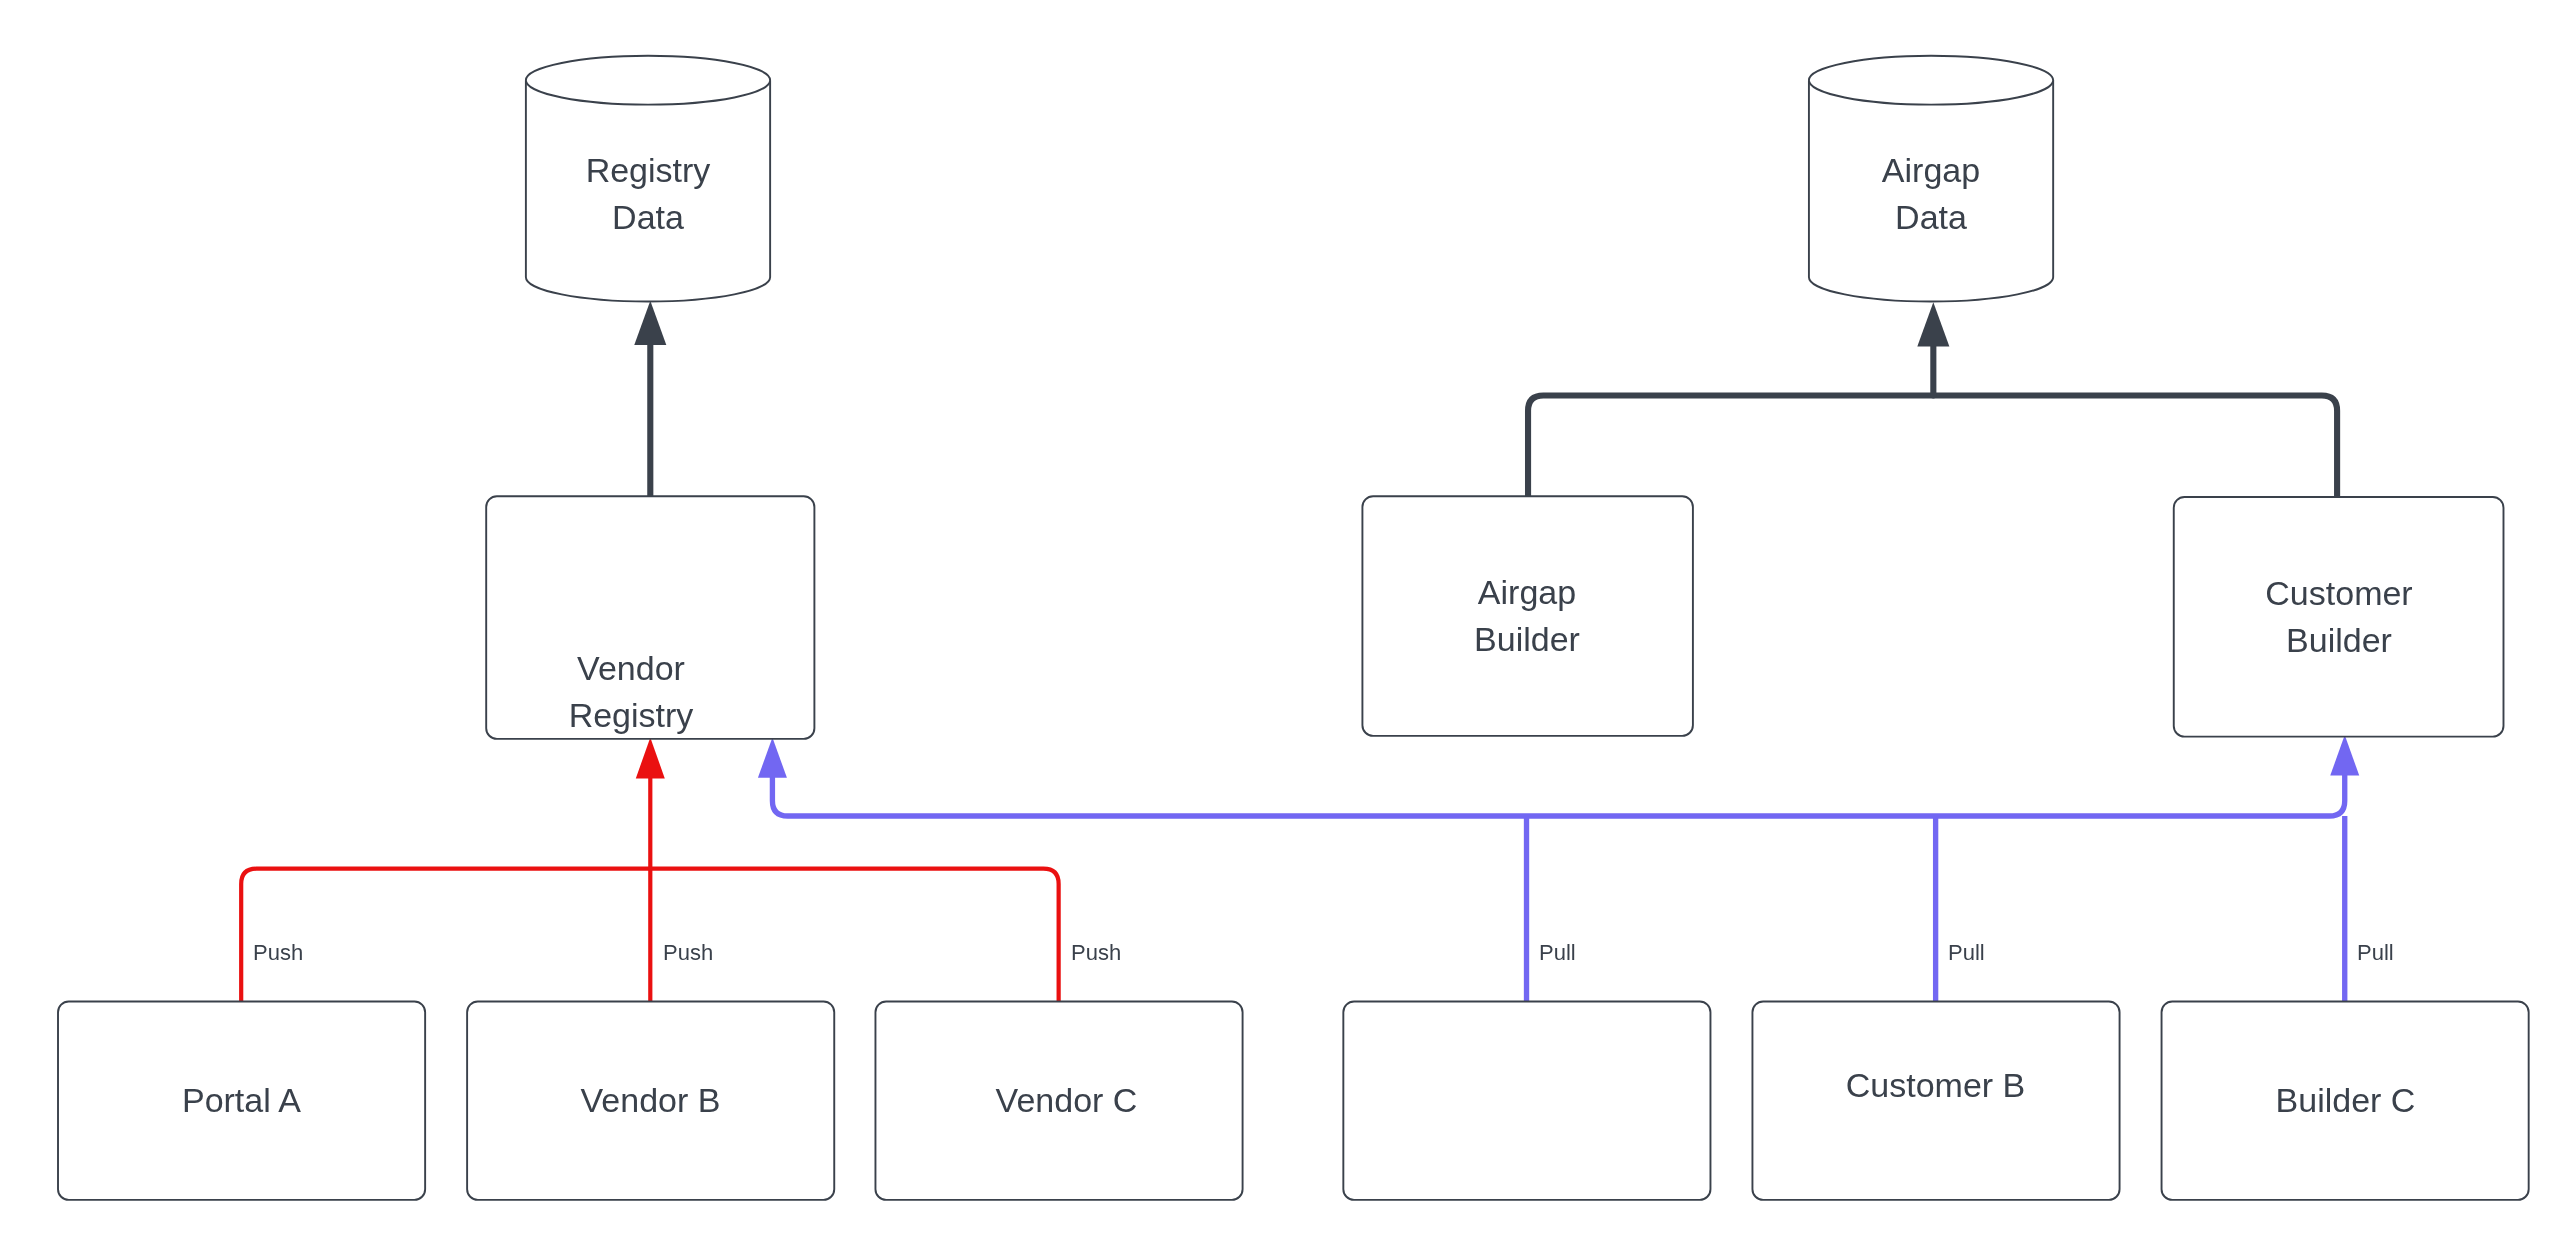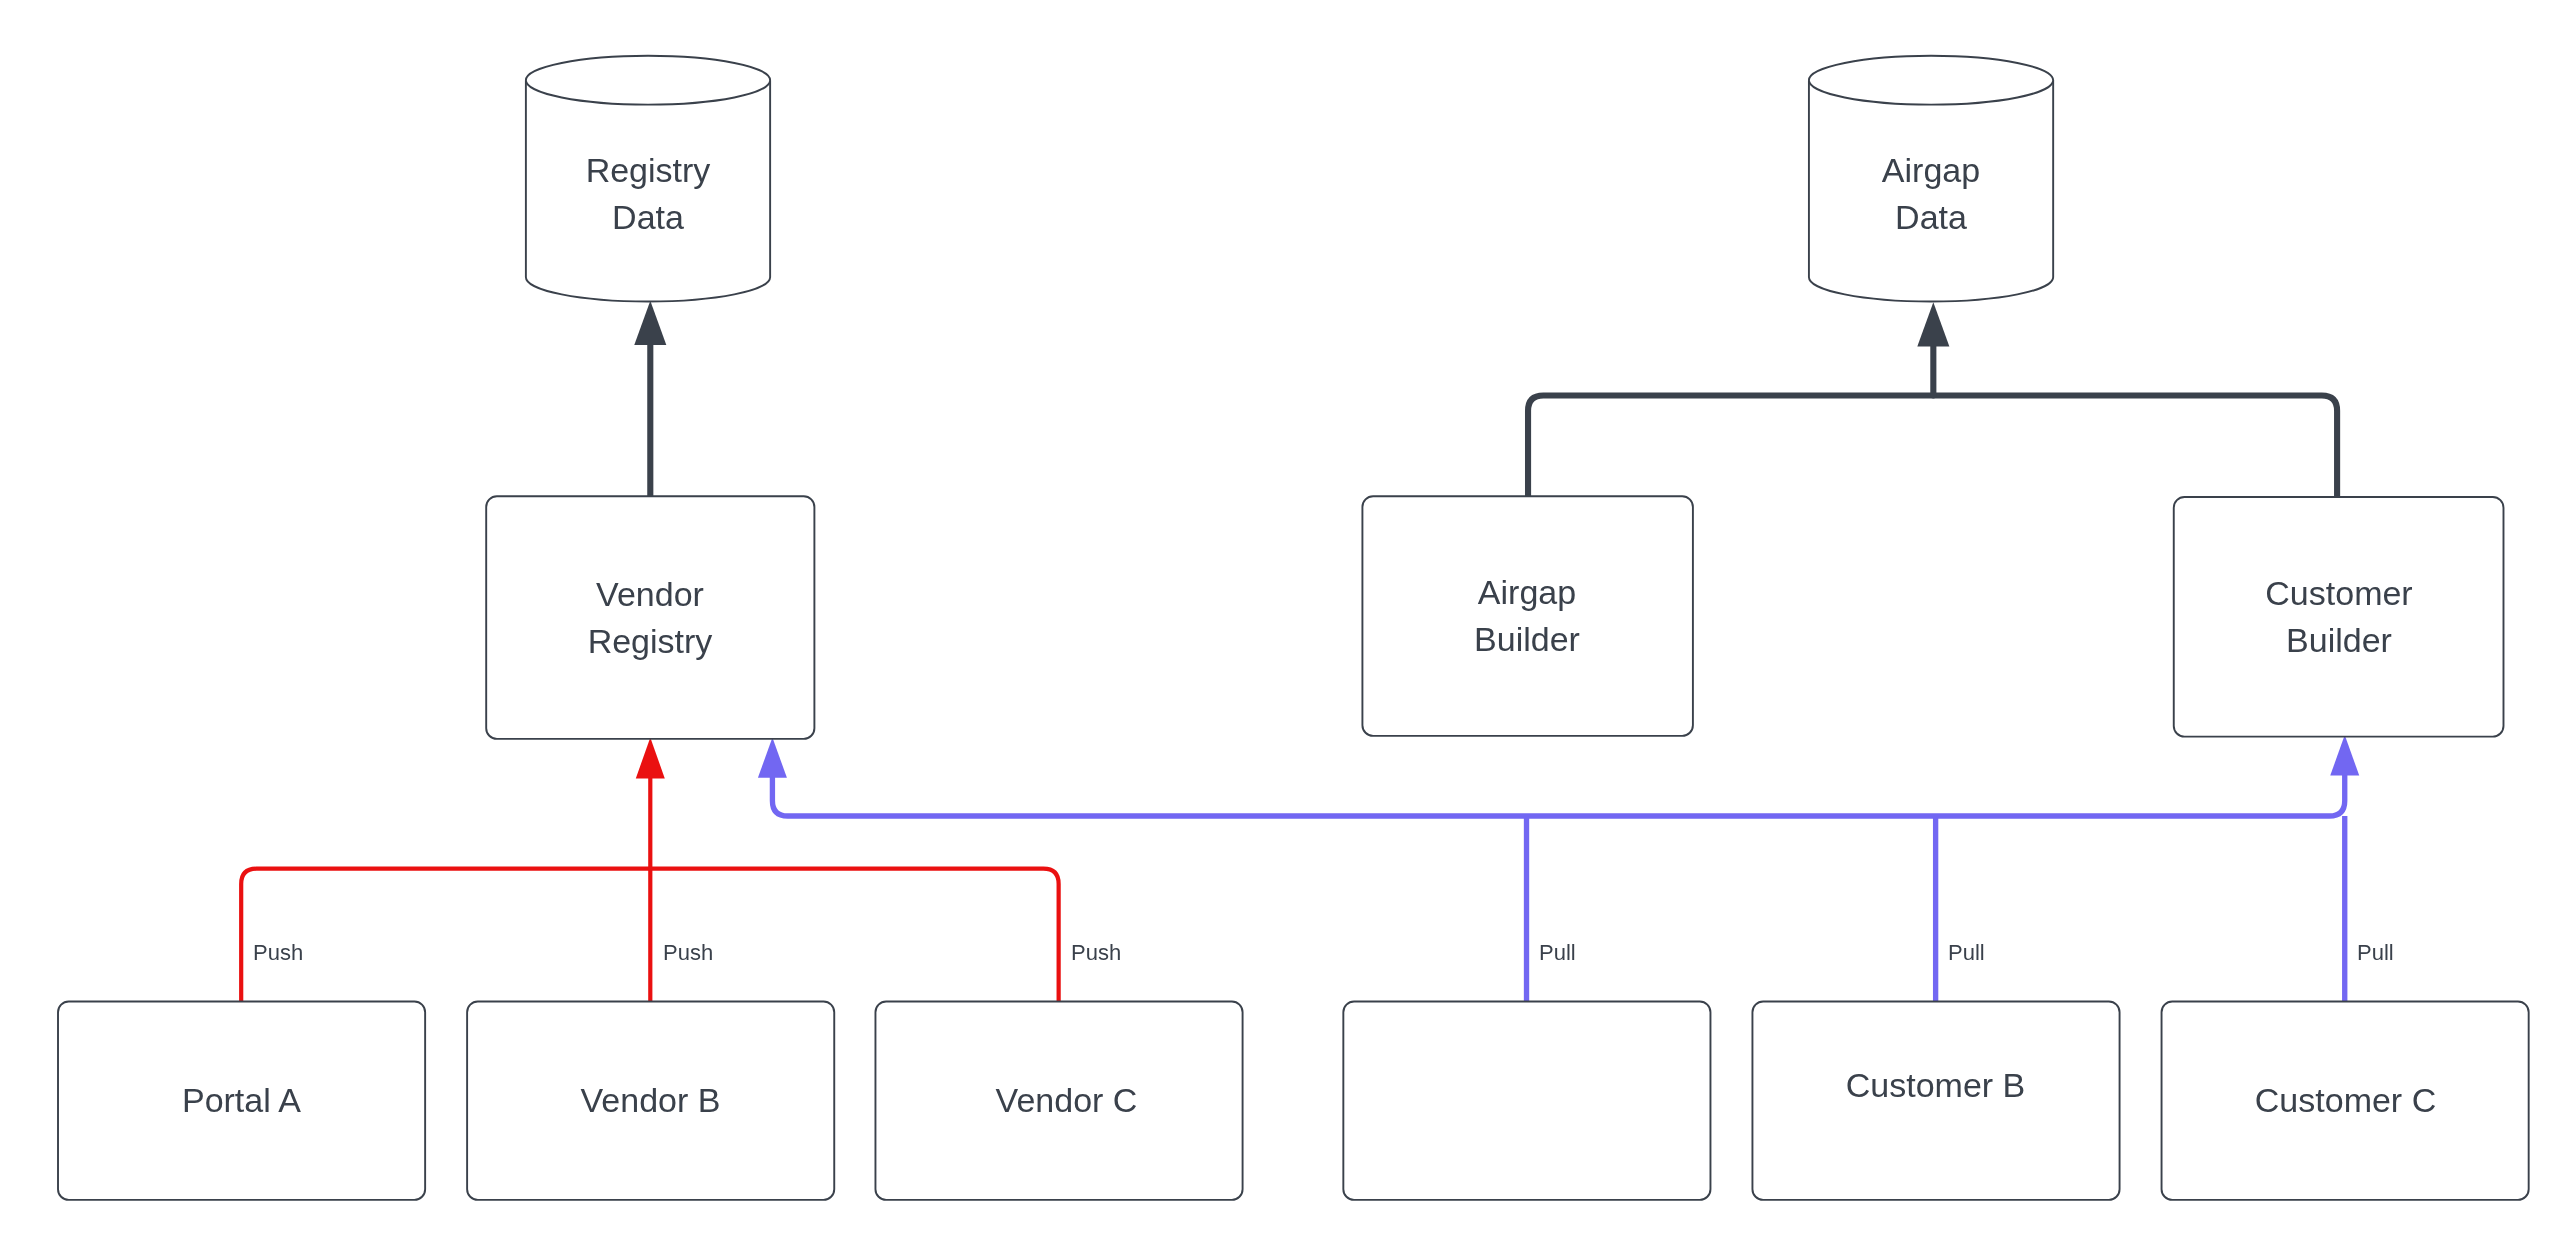--- a/index.html
+++ b/index.html
@@ -101,21 +101,21 @@
   <div class="node-label" style="left:526px; top:95px; width:244px; height:198px;">
     <span>Registry</span>
     <span>Data</span>
   </div>
 
   <div class="node-label" style="left:1809px; top:95px; width:244px; height:198px;">
     <span>Airgap</span>
     <span>Data</span>
   </div>
 
-  <div class="node-label" style="left:486px; top:496px; width:328px; height:243px;">
+  <div class="node-label" style="left:467px; top:496px; width:328px; height:243px;justify-content:flex-end;">
     <span>Vendor</span>
     <span>Registry</span>
   </div>
 
   <div class="node-label" style="left:1362px; top:496px; width:330px; height:240px;">
     <span>Airgap</span>
     <span>Builder</span>
   </div>
 
   <div class="node-label" style="left:2174px; top:497px; width:330px; height:240px;">
@@ -129,21 +129,21 @@
   <div class="node-label" style="left:467px; top:1001px; width:367px; height:198px;">
     <span>Vendor B</span>
   </div>
   <div class="node-label" style="left:875px; top:1001px; width:367px; height:198px;padding-left:8px;">
     <span>Vendor C</span>
   </div>
   <div class="node-label" style="left:1752px; top:1001px; width:367px; height:168px;">
     <span>Customer B</span>
   </div>
   <div class="node-label" style="left:2162px; top:1001px; width:367px; height:198px;">
-    <span>Customer C</span>
+    <span>Builder C</span>
   </div>
 
   <div class="edge-label" style="left:253px; top:933px;">Push</div>
   <div class="edge-label" style="left:663px; top:933px;">Push</div>
   <div class="edge-label" style="left:1071px; top:933px;">Push</div>
   <div class="edge-label" style="left:1539px; top:933px;">Pull</div>
   <div class="edge-label" style="left:1948px; top:933px;">Pull</div>
   <div class="edge-label" style="left:2357px; top:933px;">Pull</div>
 
 </div>

